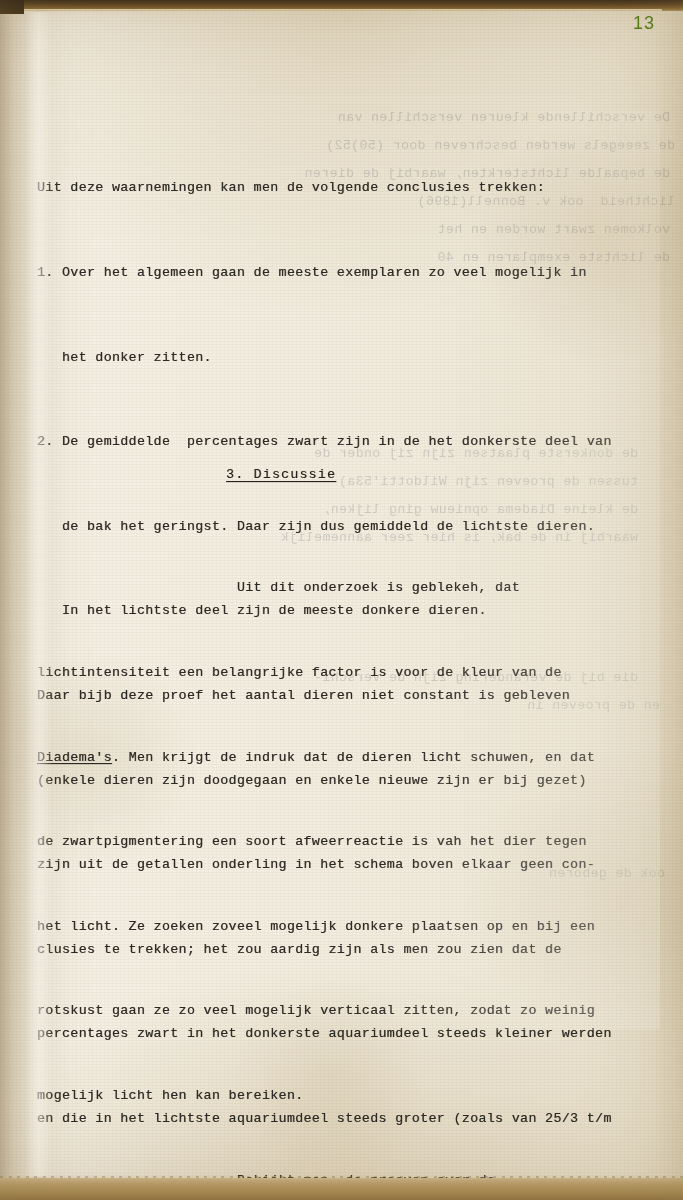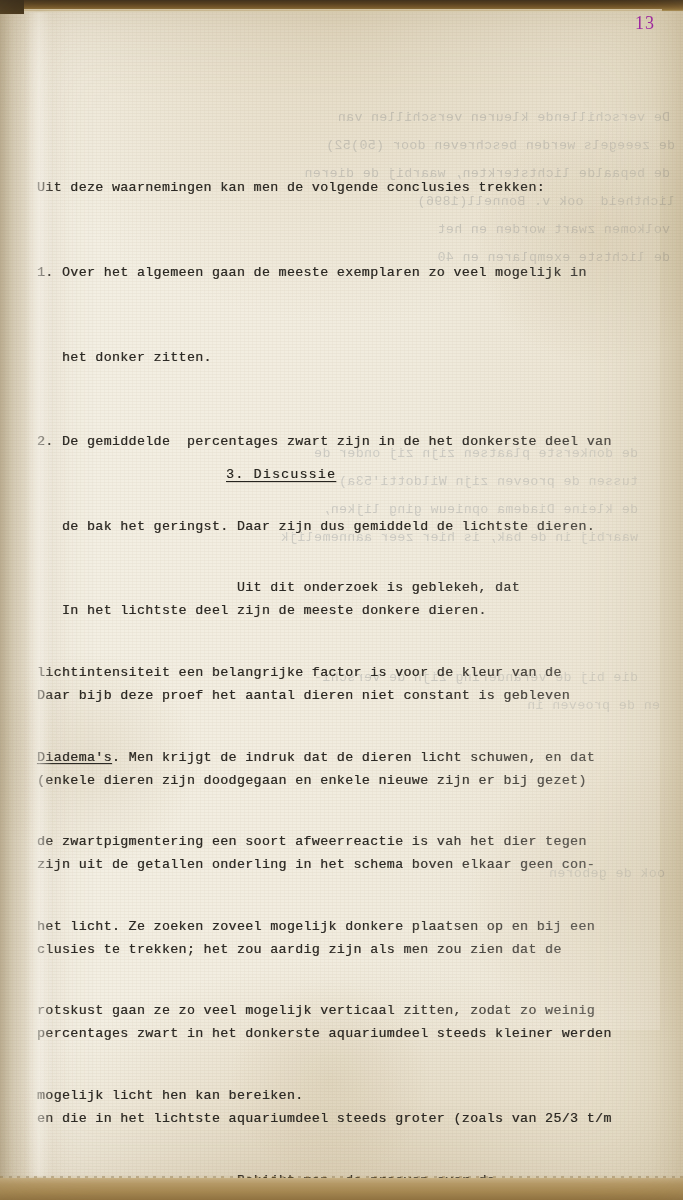--- a/index.html
+++ b/index.html
@@ -174,23 +174,23 @@
     white-space: pre;
     text-decoration: underline;
     text-underline-offset: 3px;
     text-shadow: 0.5px 0.3px 0px rgba(60,54,44,0.5);
   }
 
   .page-number {
     position: absolute;
     right: 28px;
     top: 13px;
-    font-family: Liberation Serif, serif;
+    font-family: Liberation Sans, sans-serif;
     font-size: 18px;
-    color: #a21caf;
+    color: #4d7c0f;
     letter-spacing: 1px;
   }
 
   
   .ink-fade {
     position: absolute;
     left: 30px; top: 110px;
     width: 630px; height: 920px;
     pointer-events: none;
     background: linear-gradient(100deg, rgba(240,235,222,0.0) 0%, rgba(240,235,222,0.0) 60%, rgba(242,237,225,0.22) 82%, rgba(243,238,226,0.38) 100%);

